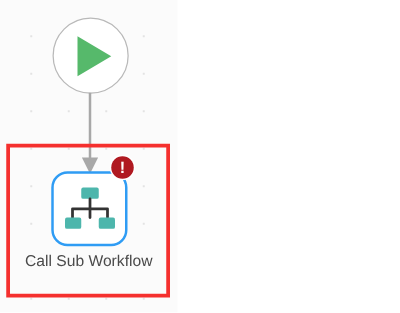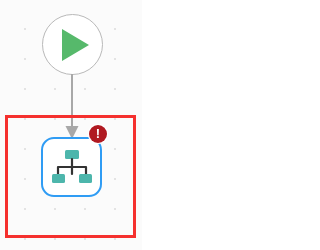--- a/index.html
+++ b/index.html
@@ -143,14 +143,15 @@
       <path d="M20 10 L20 18 M6 18 L34 18 M6 18 L6 25 M34 18 L34 25 M20 18 L20 25" stroke="#333333" stroke-width="2.2" fill="none" stroke-linecap="round" stroke-linejoin="round"></path>
       <rect x="0" y="25" width="13" height="9" rx="1.5" fill="#4db6ac"></rect>
       <rect x="27" y="25" width="13" height="9" rx="1.5" fill="#4db6ac"></rect>
     </svg>
   </div>
 
   <div id="error-badge">
     <span id="error-badge-glyph">!</span>
   </div>
 
+  <div id="node-label">Call Sub Workflow</div>
 
 </div>
 
 </body></html>

